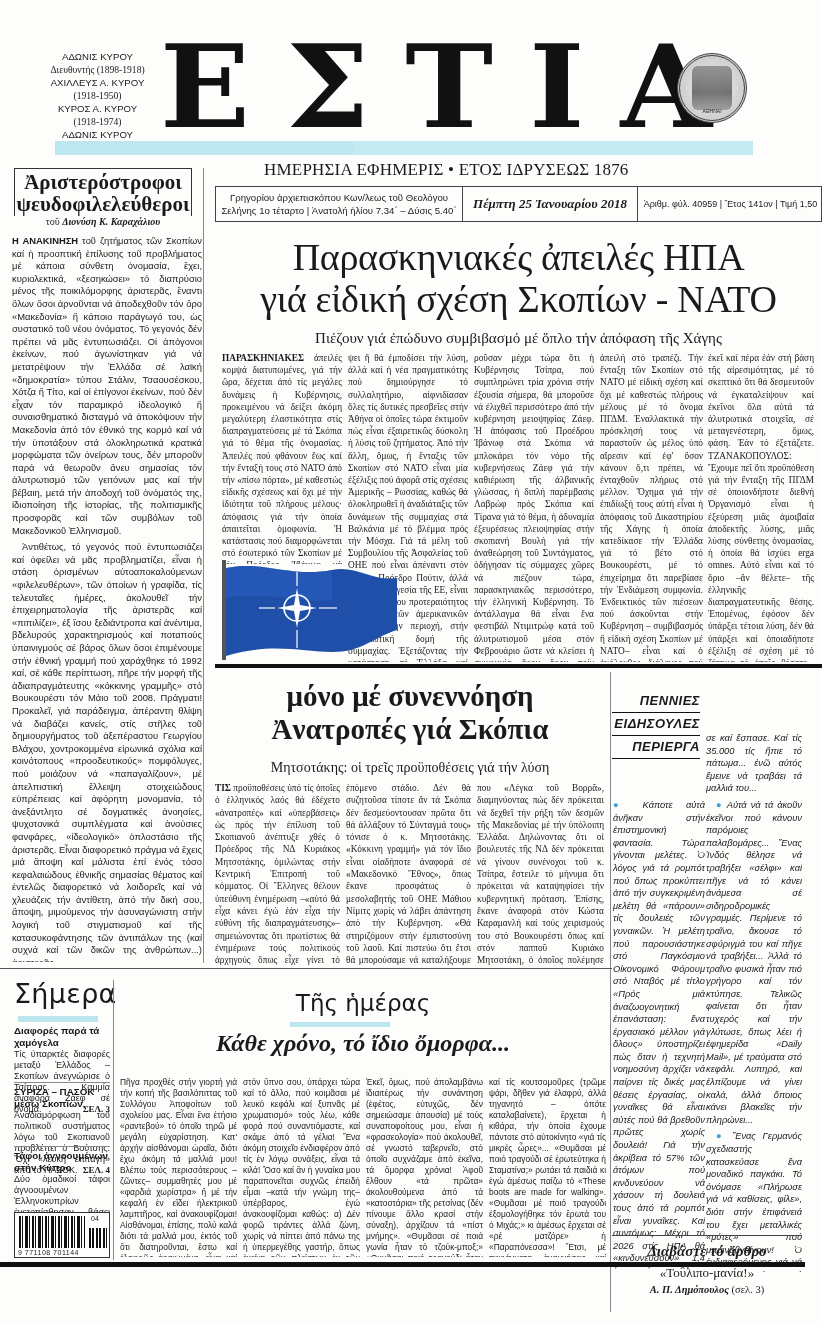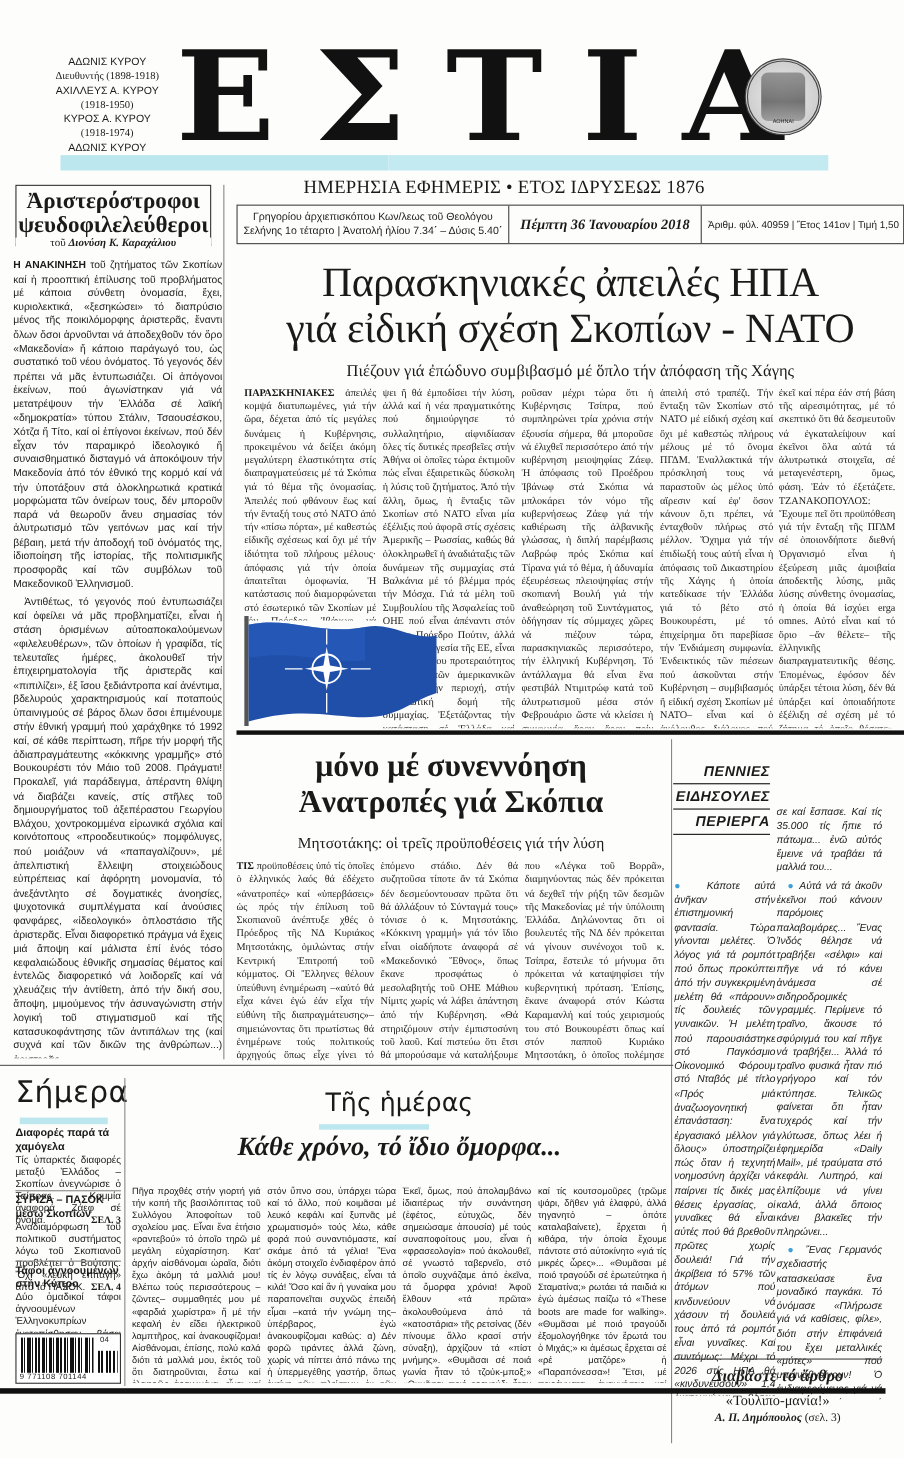--- a/index.html
+++ b/index.html
@@ -15,21 +15,21 @@
 
   
   #founders { left: 50px; top: 50px; width: 95px; font-size: 9.6px; line-height: 13px; text-align: center; font-family: "Liberation Sans", sans-serif; }
   #founders .yrs { font-family: "Liberation Serif", serif; }
   #logo { left: 160px; top: 38px; width: 480px; height: 100px; font-family: "DejaVu Serif", serif; font-weight: bold; font-size: 118px; line-height: 100px; letter-spacing: 36px; color: #111; transform: scaleY(0.96); }
   #seal { left: 677px; top: 53px; width: 70px; height: 70px; border-radius: 50%; border: 3px double #444; background: radial-gradient(circle, #eee 0%, #cfcfcf 70%, #999 100%); }
   #seal .inner { position:absolute; left:12px; top:10px; width:40px; height:44px; border-radius: 6px; background: linear-gradient(180deg,#777,#444 60%,#888); opacity:.7; }
   #seal .txt { position:absolute; bottom:6px; left:0; right:0; text-align:center; font-size:5px; font-family:"Liberation Sans",sans-serif; color:#222; }
   #blue-band { left: 55px; top: 141px; width: 298px; height: 14px; background: #bde7ef; }
   #blue-band2 { left: 353px; top: 141px; width: 400px; height: 14px; background: #c3eaf1; }
-  #tagline { left: 276px; top: 160px; width: 470px; font-size: 17px; letter-spacing: 0.2px; }
+  #tagline { left: 264px; top: 160px; width: 470px; font-size: 17px; letter-spacing: 0.2px; }
   #info-box { left: 215px; top: 186px; width: 607px; height: 36px; border: 1px solid #444; }
   #info-box .cell { position: absolute; top: 0; height: 34px; display:flex; align-items:center; justify-content:center; }
   #info-left { left: 0; width: 247px; border-right: 1px solid #444; font-size: 9.6px; line-height: 13px; text-align:center; flex-direction: column; }
   #info-mid { left: 247px; width: 175px; border-right: 1px solid #444; font-size: 13px; font-weight: bold; font-style: italic; }
   #info-right { left: 422px; width: 185px; font-size: 9px; }
 
   
   #opinion-box { left: 14px; top: 168px; width: 178px; height: 56px; border: 1px solid #333; }
   #opinion-title { left: 14px; top: 171px; width: 178px; text-align:center; font-size: 21px; font-weight: bold; line-height: 22px; }
   #opinion-author { left: 14px; top: 216px; width: 178px; text-align:center; font-size: 10px; background:#fdfdfb; }
@@ -123,21 +123,21 @@
 </div>
 <div id="blue-band" class="abs"></div>
 <div id="blue-band2" class="abs"></div>
 <div id="tagline" class="abs">ΗΜΕΡΗΣΙΑ ΕΦΗΜΕΡΙΣ • ΕΤΟΣ ΙΔΡΥΣΕΩΣ 1876</div>
 
 <div id="info-box" class="abs">
   <div id="info-left" class="cell sans">
     <div>Γρηγορίου ἀρχιεπισκόπου Κων/λεως τοῦ Θεολόγου</div>
     <div>Σελήνης 1ο τέταρτο | Ἀνατολή ἡλίου 7.34΄ – Δύσις 5.40΄</div>
   </div>
-  <div id="info-mid" class="cell serif">Πέμπτη 36 Ἰανουαρίου 2018</div>
+  <div id="info-mid" class="cell serif">Πέμπτη 25 Ἰανουαρίου 2018</div>
   <div id="info-right" class="cell sans">Ἀριθμ. φύλ. 40959 | Ἔτος 141ον | Τιμή 1,50</div>
 </div>
 
 <div id="opinion-box" class="abs"></div>
 <div id="opinion-title" class="abs">Ἀριστερόστροφοι ψευδοφιλελεύθεροι</div>
 <div id="opinion-rule" class="abs"></div>
 <div id="opinion-author" class="abs">
   <span>τοῦ</span>
   <b>Διονύση Κ. Καραχάλιου</b>
 </div>

